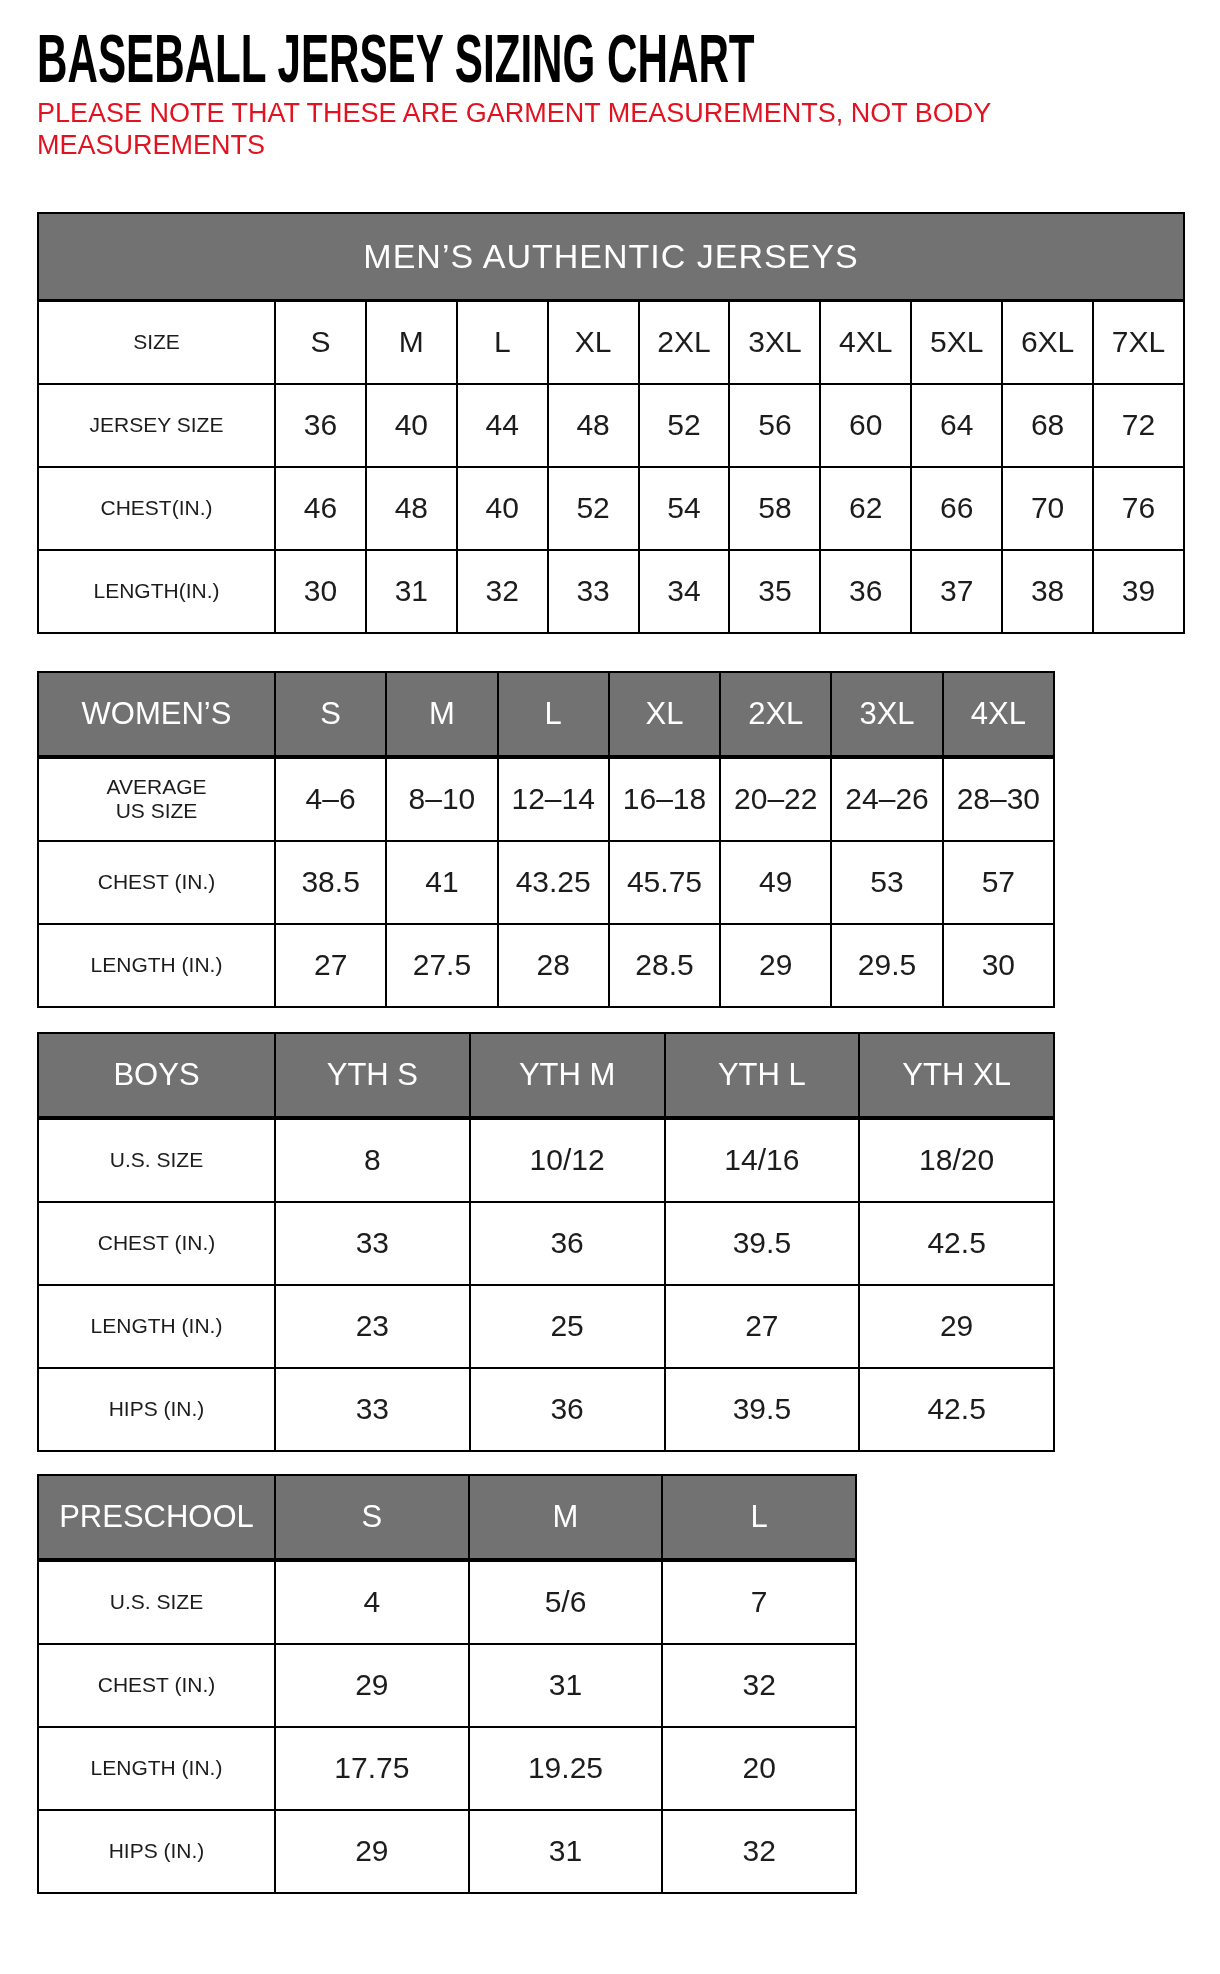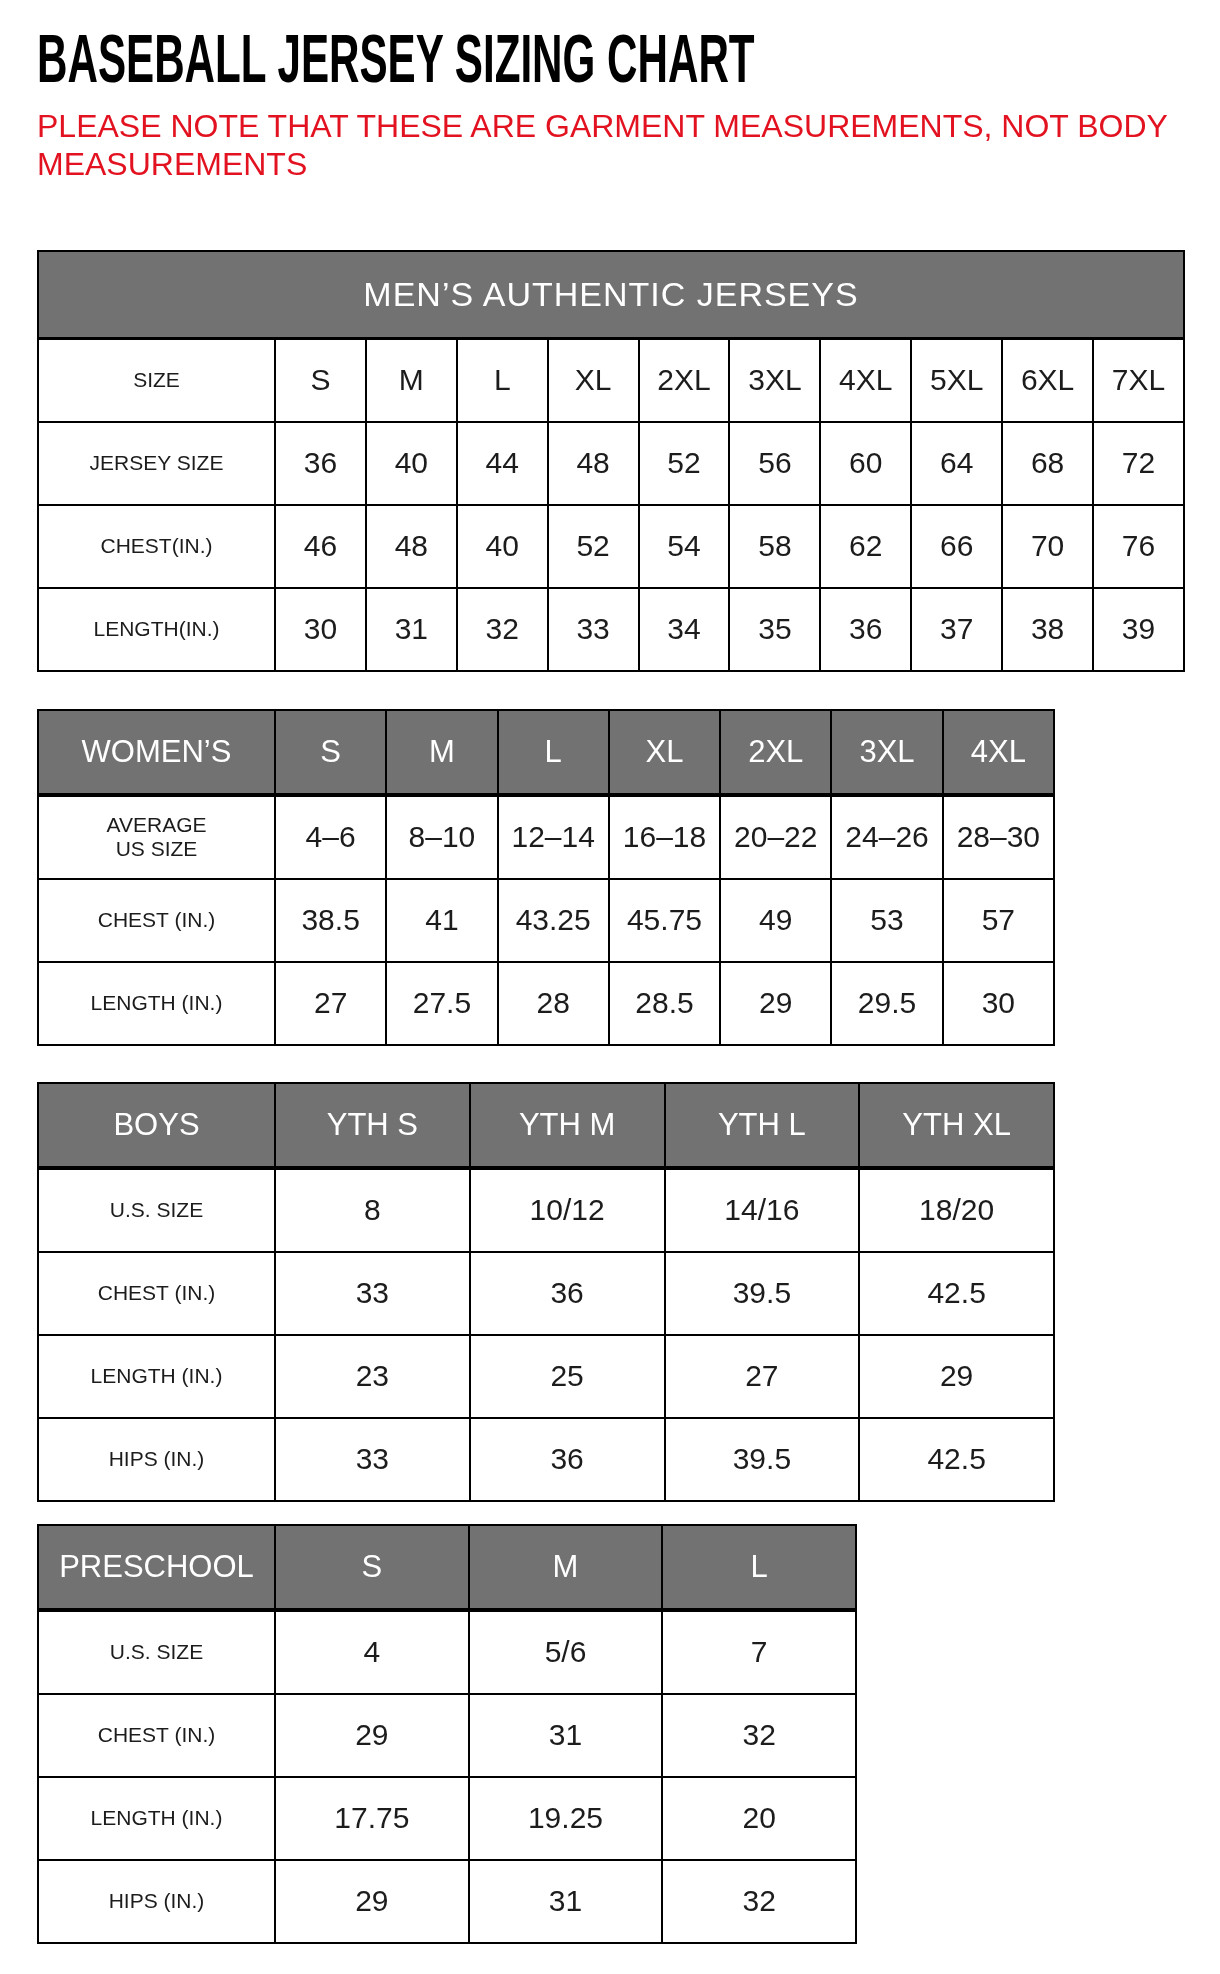--- a/index.html
+++ b/index.html
@@ -20,35 +20,35 @@
     font-size: 68px;
     line-height: 1.0;
     font-weight: bold;
     color: #000000;
     letter-spacing: 0px;
     white-space: nowrap;
     transform: scaleX(0.62);
     transform-origin: 0 50%;
   }
   .note {
-    margin: 16px 0 0 0;
+    margin: 6px 0 0 0;
     color: var(--red, #e31220);
-    font-size: 32px;
+    font-size: 27px;
     line-height: 1.18;
     white-space: pre-line;
     font-weight: 500;
   }
   table.tbl {
     border-collapse: collapse;
     table-layout: fixed;
     margin-top: 37px;
   }
-  table.tbl.mens      { width: 1148px; margin-top: 66px; }
+  table.tbl.mens      { width: 1148px; margin-top: 50px; }
   table.tbl.womens    { width: 1018px; }
-  table.tbl.boys      { width: 1018px; margin-top: 36px; }
+  table.tbl.boys      { width: 1018px; margin-top: 24px; }
   table.tbl.preschool { width: 820px;  margin-top: 22px; }
   col.col-label { width: 237px; }
   .tbl th, .tbl td {
     border: 2px solid #000000;
     text-align: center;
     vertical-align: middle;
     height: 81px;
     padding: 0 4px;
     overflow: hidden;
   }

